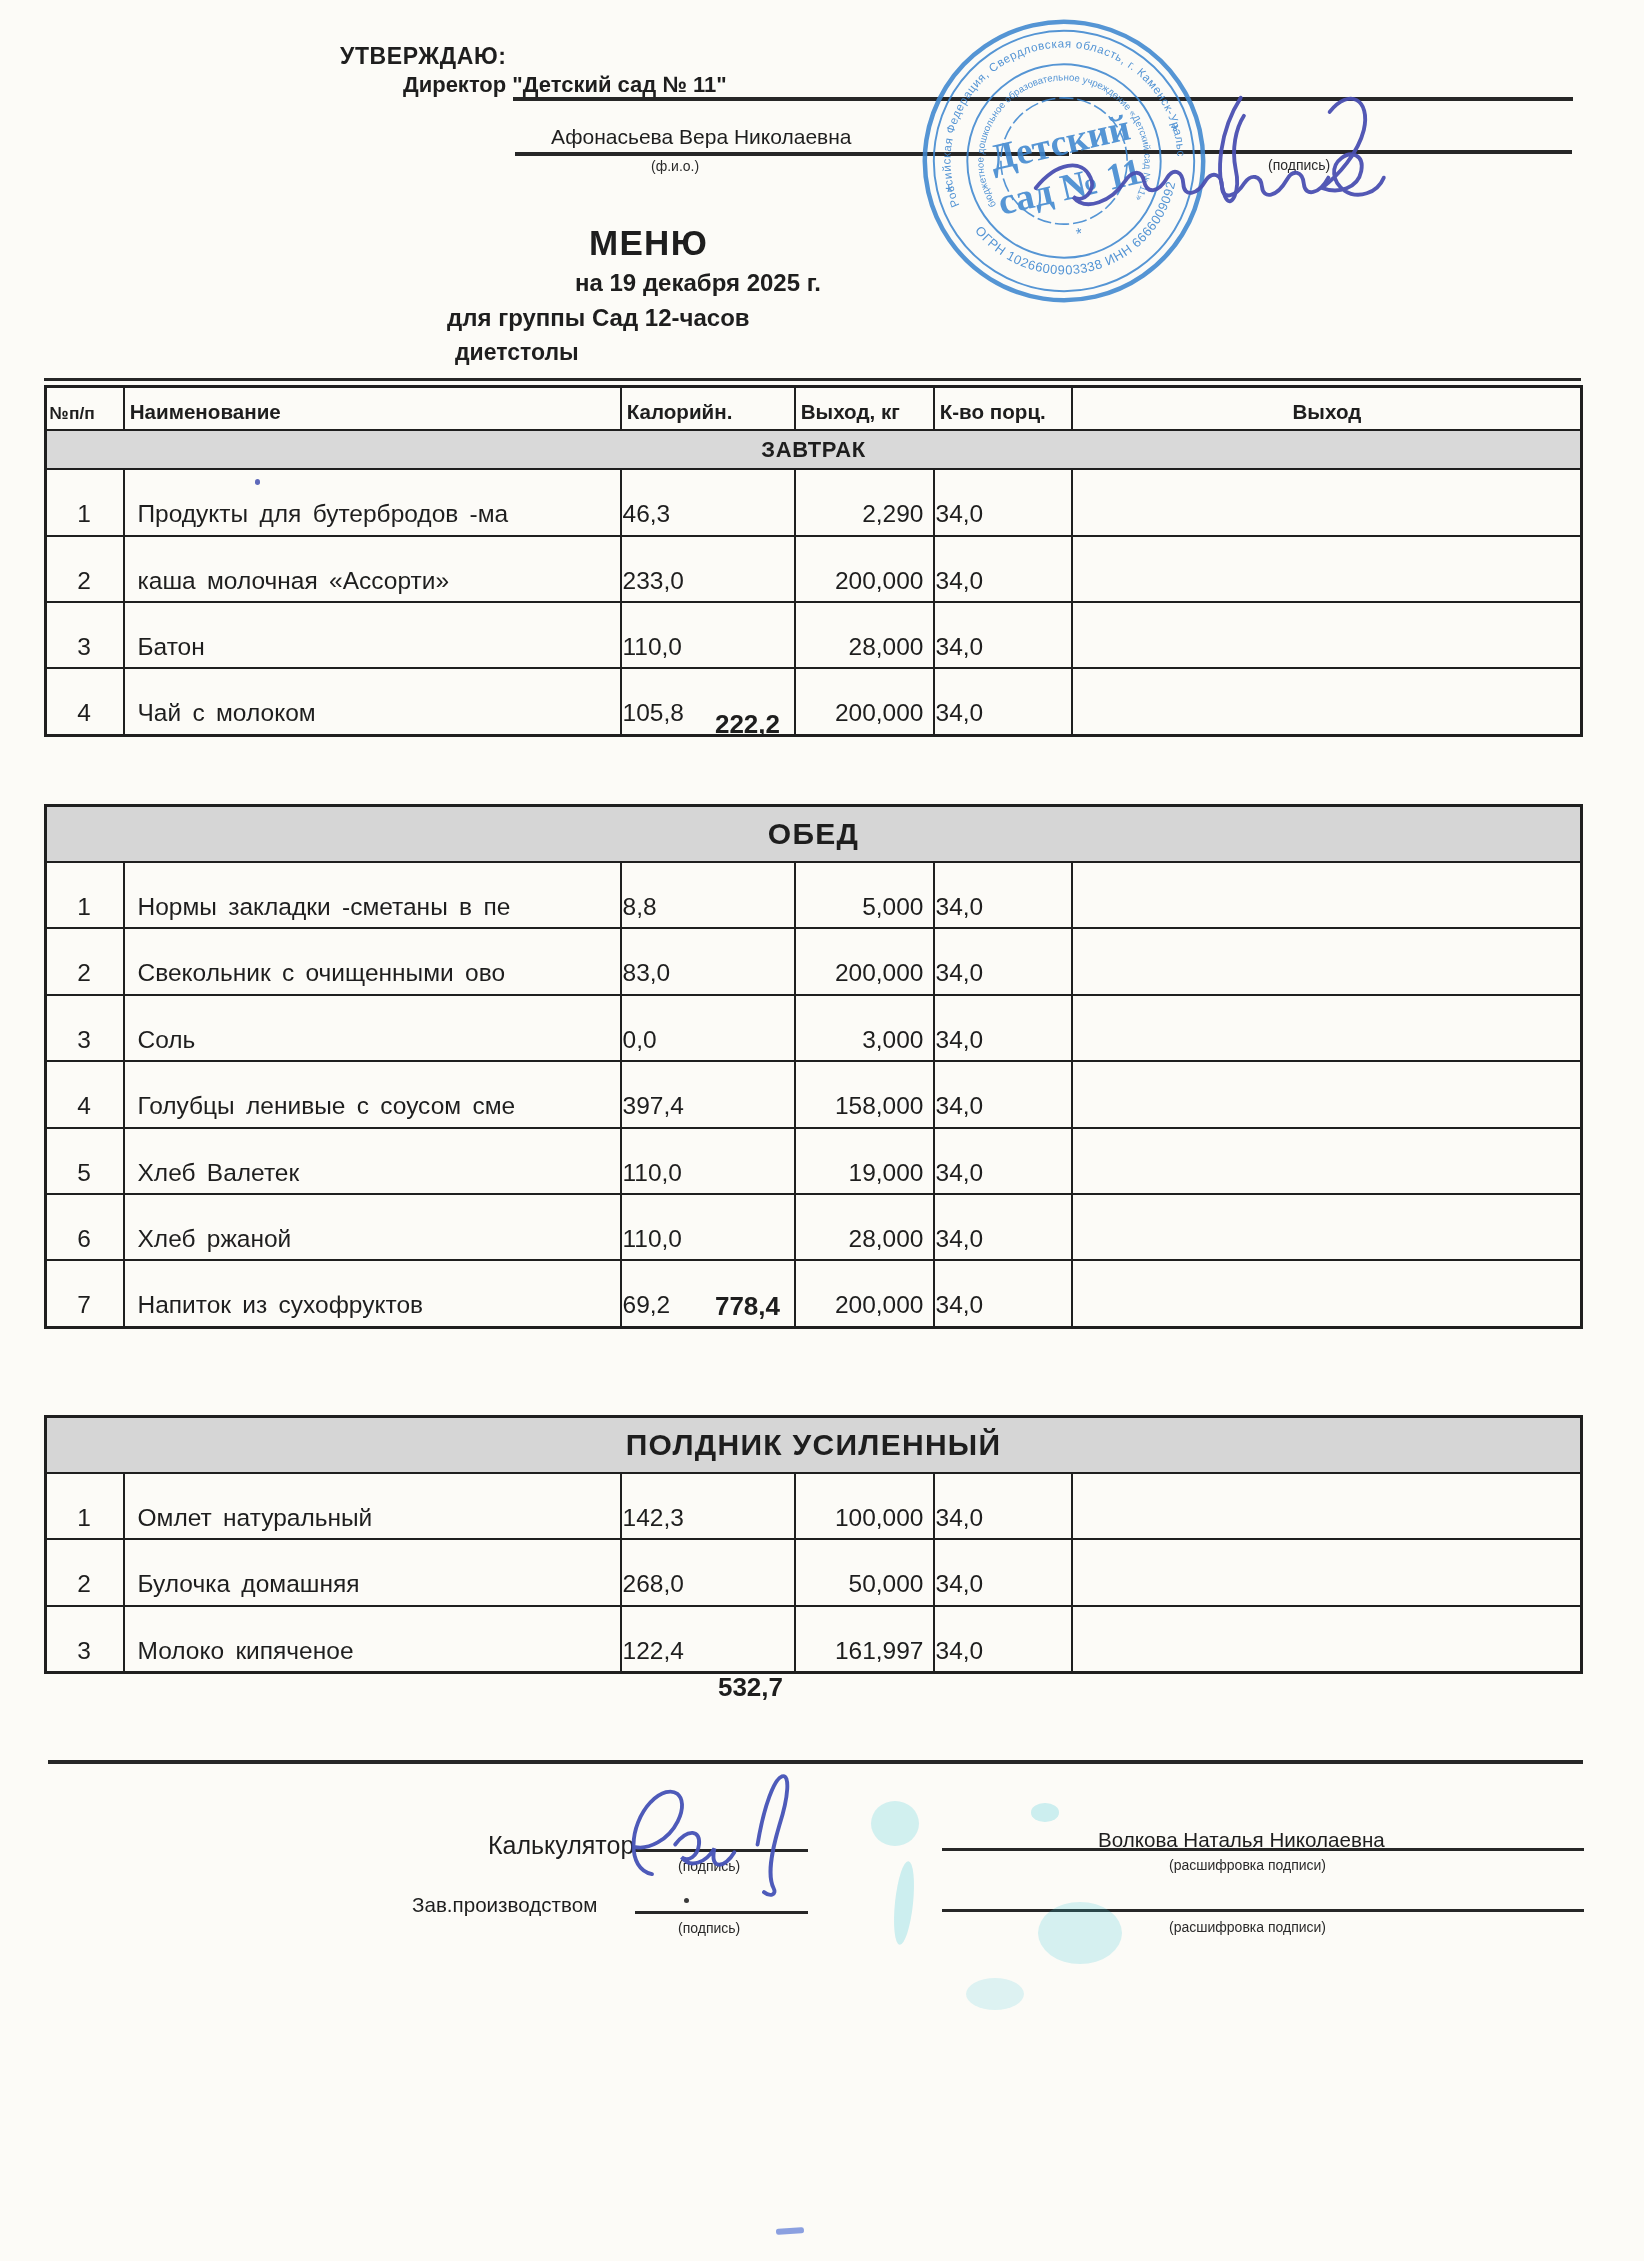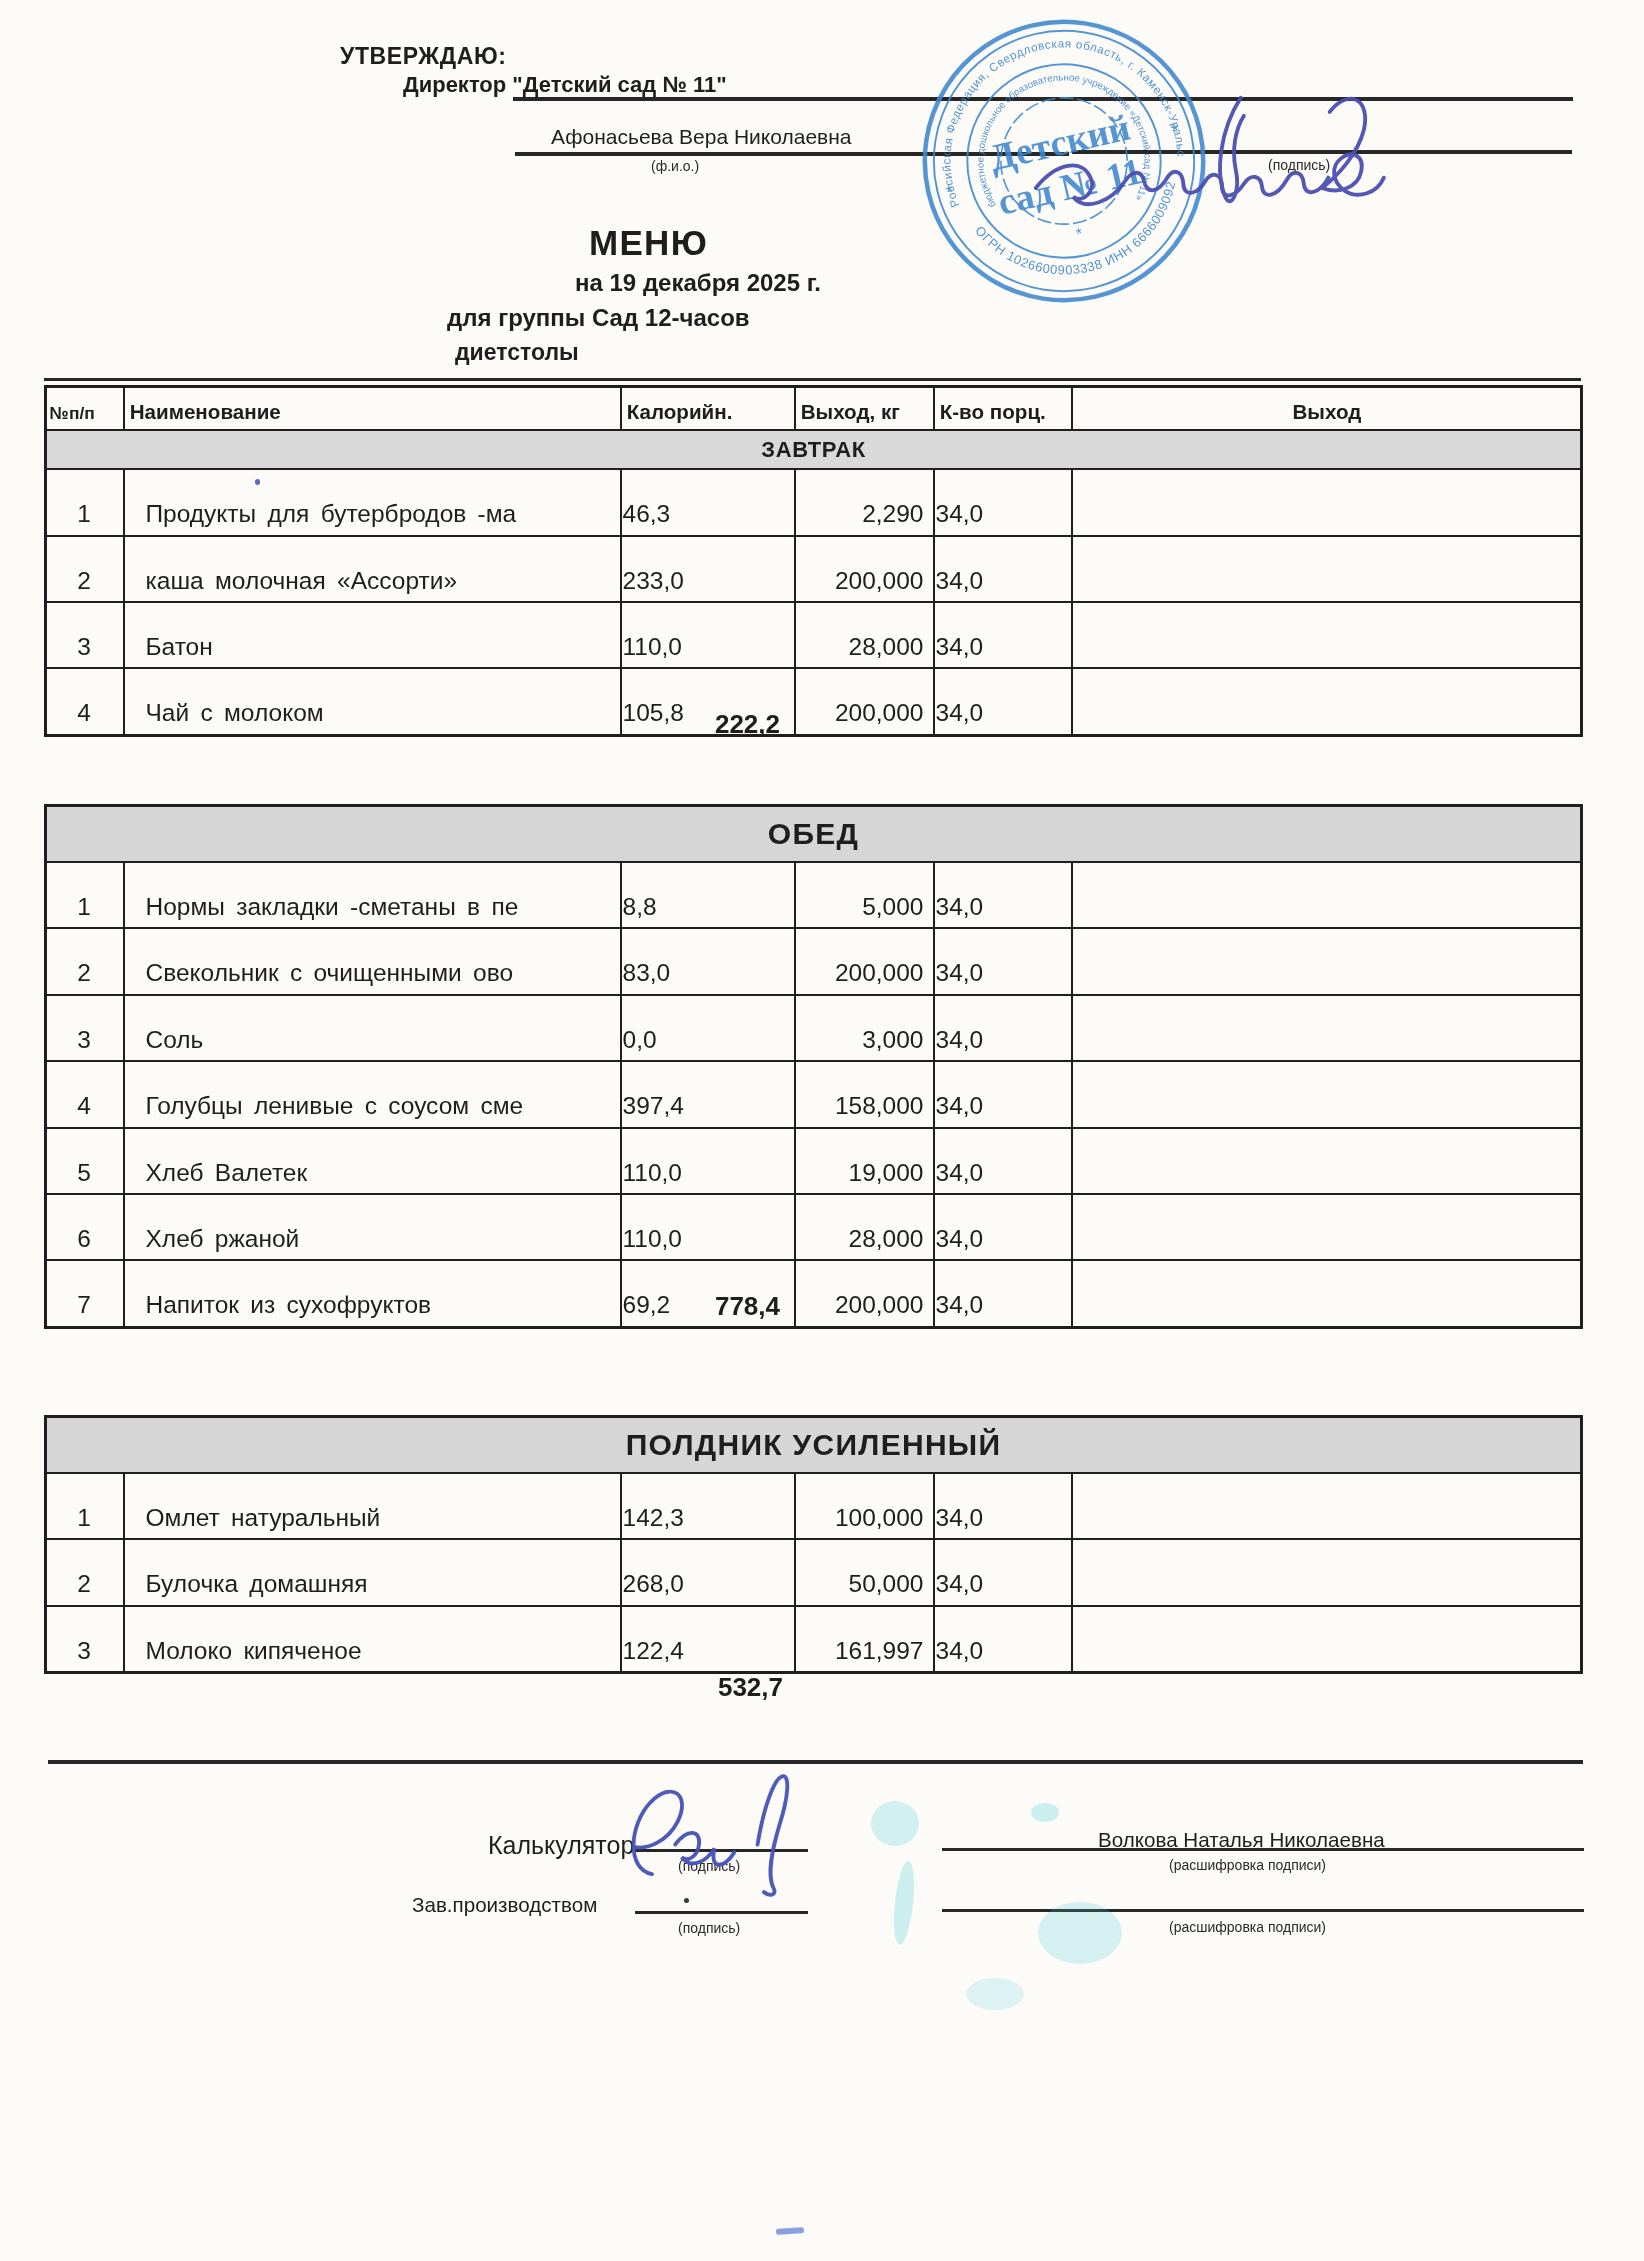--- a/index.html
+++ b/index.html
@@ -45,21 +45,21 @@
   col.c-out{width:139px;} col.c-port{width:138px;} col.c-tab{width:510px;}
 
   tr.head th{height:36px;font-size:20.6px;font-weight:bold;text-align:left;
     vertical-align:bottom;padding:0 3.9px 5.2px 5.2px;}
   tr.head th.center{text-align:center;}
   tr.banner td{background:#d9d9d9;text-align:center;font-weight:bold;
     height:35px;font-size:22px;vertical-align:middle;letter-spacing:0.6px;}
   tr.banner-big td{background:#d6d6d6;height:52px;font-size:30px;letter-spacing:1.3px;}
   tr.data td{height:57px;font-size:24.5px;vertical-align:bottom;padding-bottom:6.4px;}
   td.num{text-align:center;padding-right:2.6px;}
-  td.name{text-align:left;padding-left:21px;word-spacing:4.5px;}
+  td.name{text-align:left;padding-left:13px;word-spacing:4.5px;}
   td.val{padding-right:6.4px;}
   td.val2{text-align:right;padding-right:9px;}
   td.val3{text-align:left;padding-right:22px;}
   .pre-rule{left:44px;top:378px;width:1537px;height:3.2px;}
   .tbl1{left:44px;top:385px;}
   .tbl2{left:44px;top:804px;}
   .tbl3{left:44px;top:1415px;}
   .total{position:absolute;width:193px;text-align:center;font-size:26px;font-weight:bold;}
   .total1{left:651px;top:709px;}
   .total2{left:651px;top:1291px;}

